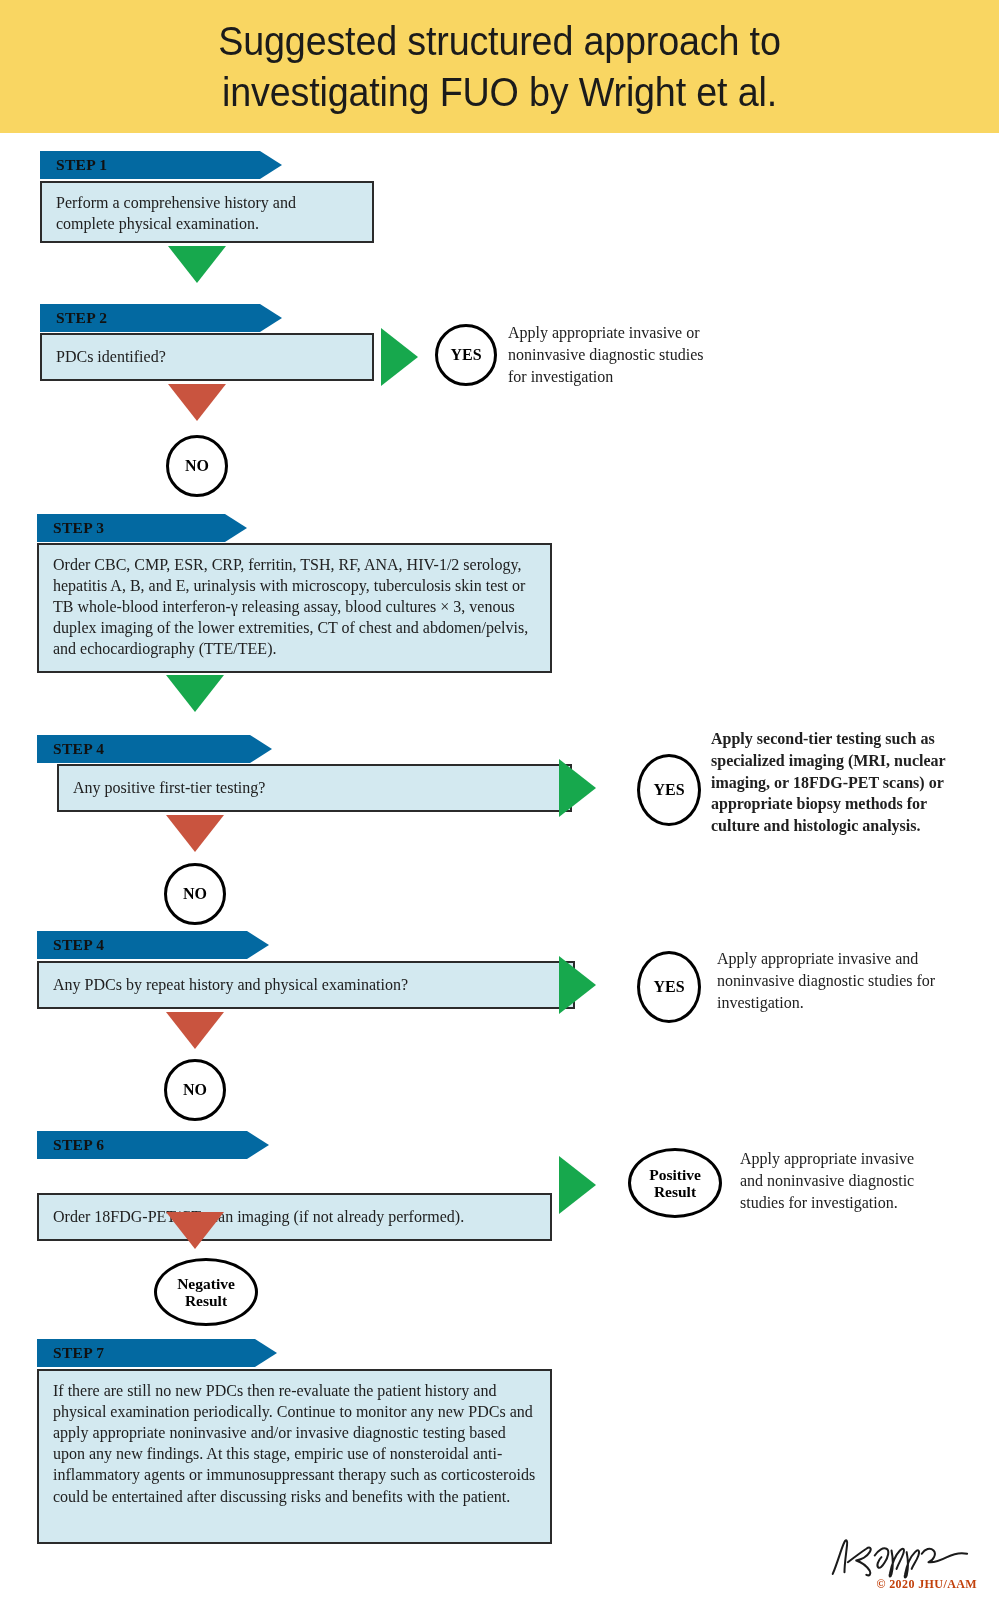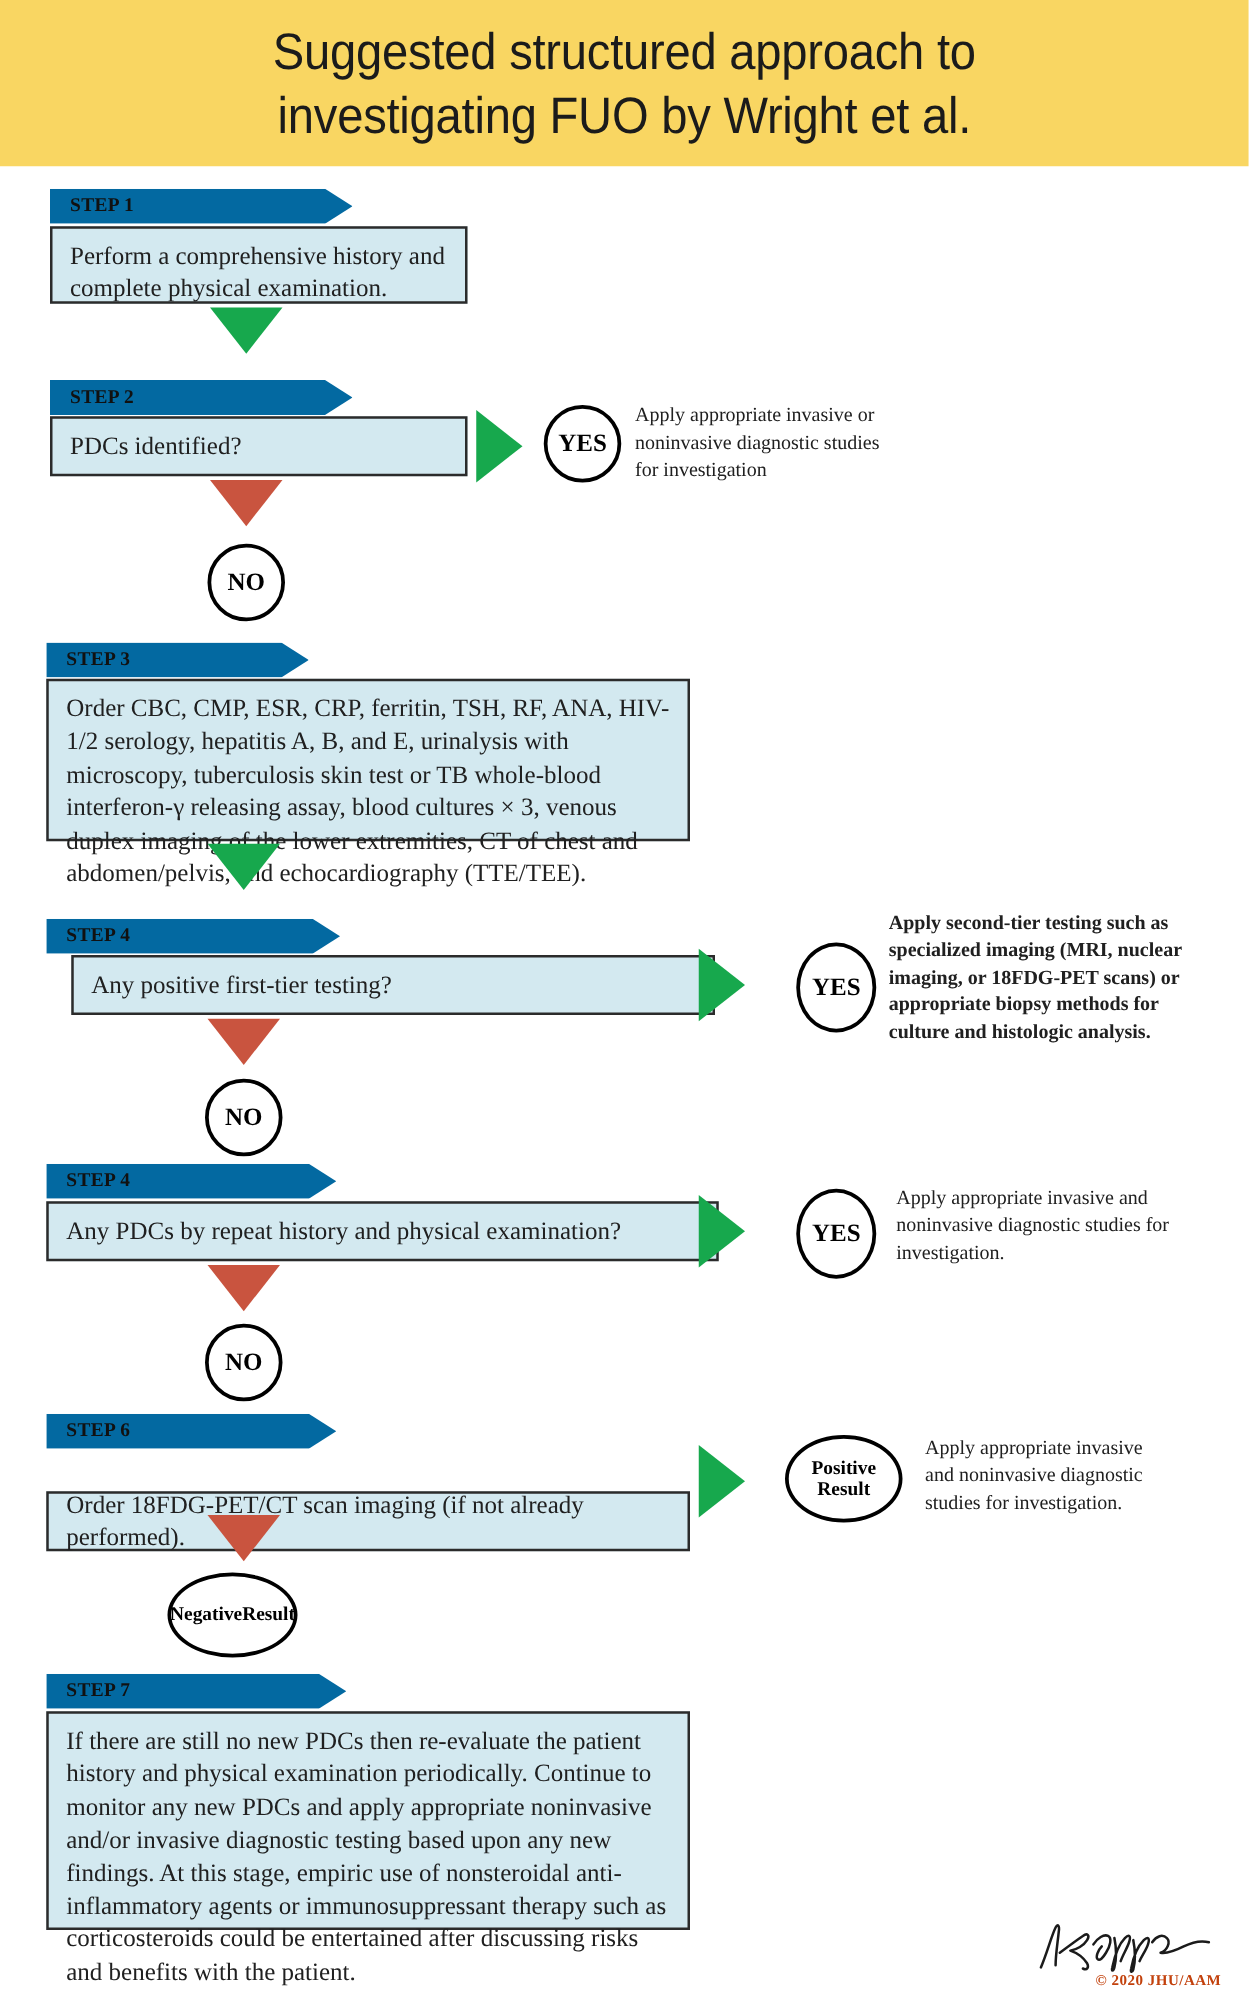--- a/index.html
+++ b/index.html
@@ -64,21 +64,21 @@
   .step-box {
     position: absolute;
     background: #d3e9f0;
     border: 2.5px solid #2b2b2b;
     display: flex;
     align-items: center;
   }
   .step-box p {
     margin: 0;
     padding: 10px 14px;
-    font-size: 20px;
+    font-size: 16px;
     line-height: 1.32;
     color: #202020;
   }
   .step-box.multiline { align-items: flex-start; }
   .step-box.multiline p { padding-top: 9px; }
 
   
   .arrow-down {
     position: absolute;
     width: 0; height: 0;
@@ -103,21 +103,21 @@
     background: #ffffff;
     border-radius: 50%;
     display: flex;
     align-items: center;
     justify-content: center;
     text-align: center;
   }
   .node span {
     font-family: "Liberation Serif", serif;
     font-weight: bold;
-    font-size: 20px;
+    font-size: 16px;
     color: #000000;
     line-height: 1.12;
   }
   .node.two-line span { font-size: 15.5px; }
 
   
   .side-note {
     position: absolute;
     font-size: 16px;
     line-height: 1.36;
@@ -223,21 +223,21 @@
   <div class="step-box" style="left:37px; top:1060px; width:515px; height:48px;">
     <p>Order 18FDG-PET/CT scan imaging (if not already performed).</p>
   </div>
   <div class="arrow-right" style="left:559px; top:1023px;"></div>
   <div class="node two-line" style="left:628px; top:1015px; width:94px; height:70px; flex-direction:column;">
     <span>Positive</span>
     <span>Result</span>
   </div>
   <div class="side-note" style="left:740px; top:1015px; width:200px;">Apply appropriate invasive and noninvasive diagnostic studies for investigation.</div>
   <div class="arrow-down red" style="left:166px; top:1079px;"></div>
-  <div class="node two-line" style="left:134px; top:1125px; width:104px; height:68px; flex-direction:row;">
+  <div class="node two-line" style="left:154px; top:1125px; width:104px; height:68px; flex-direction:column;">
     <span>Negative</span>
     <span>Result</span>
   </div>
 
   <div class="step-banner" style="left:37px; top:1206px; width:240px;text-align:right;">
     <span>STEP 7</span>
   </div>
   <div class="step-box multiline" style="left:37px; top:1236px; width:515px; height:175px;">
     <p>If there are still no new PDCs then re-evaluate the patient history and physical examination periodically. Continue to monitor any new PDCs and apply appropriate noninvasive and/or invasive diagnostic testing based upon any new findings. At this stage, empiric use of nonsteroidal anti-inflammatory agents or immunosuppressant therapy such as corticosteroids could be entertained after discussing risks and benefits with the patient.</p>
   </div>

